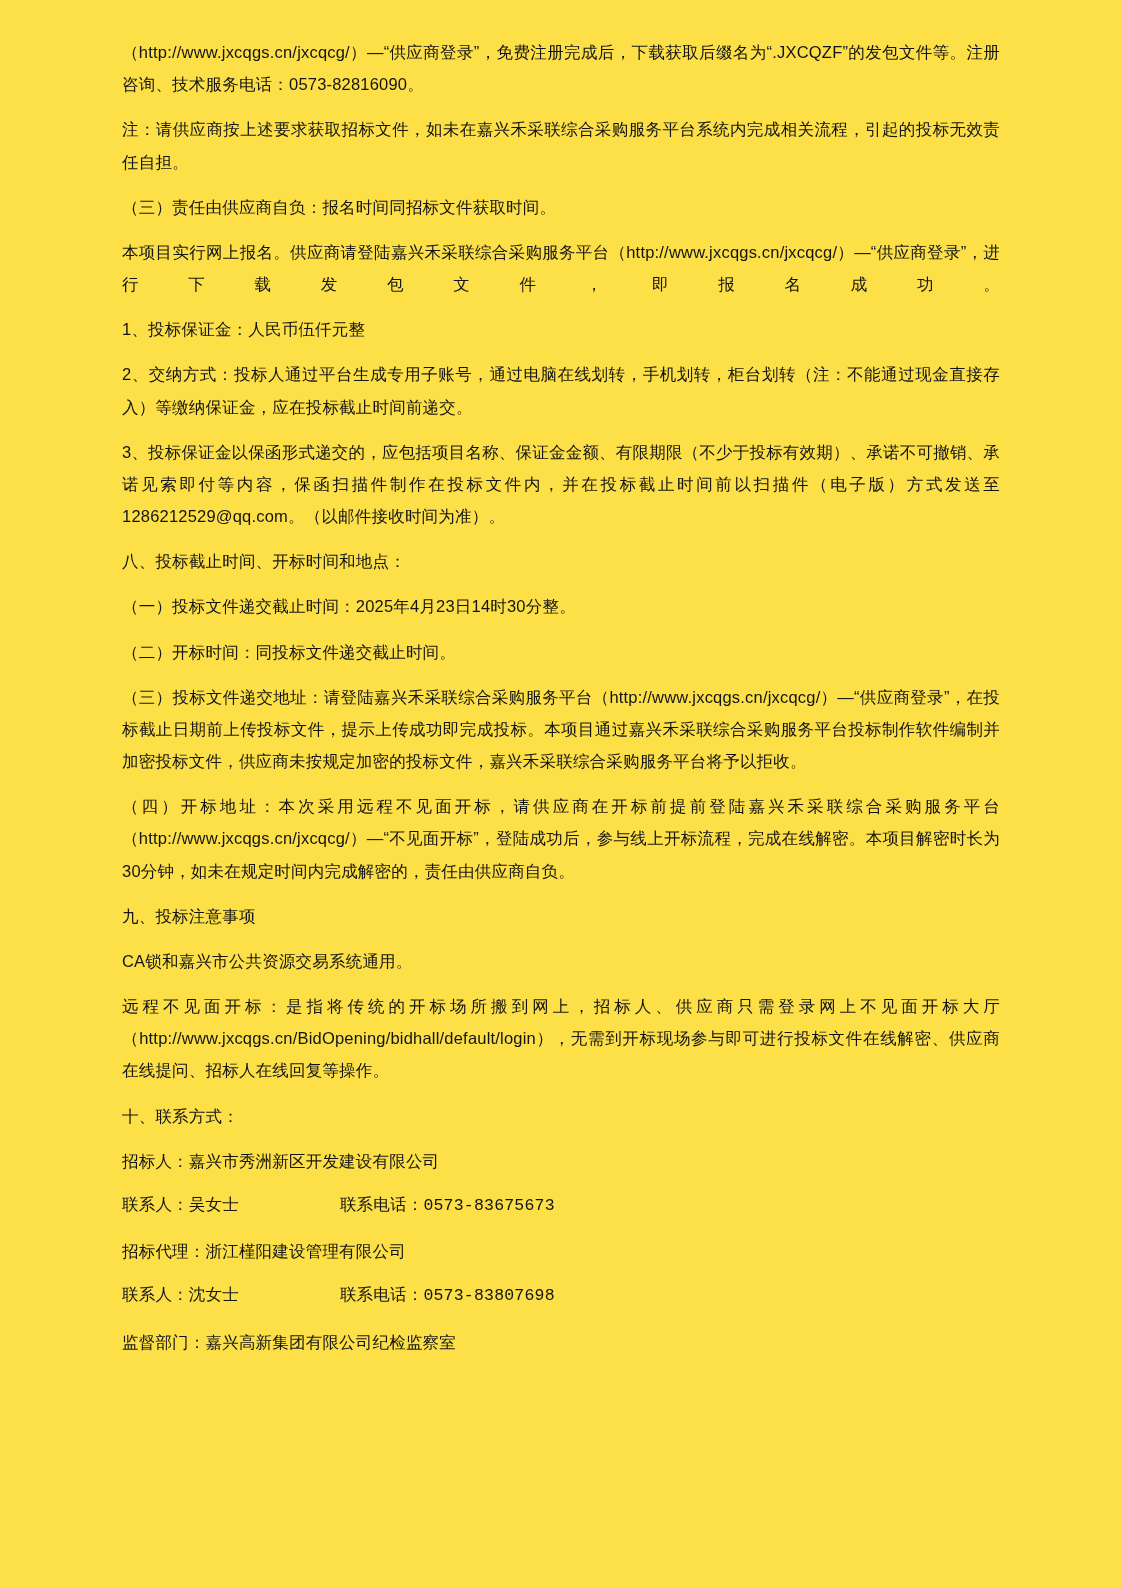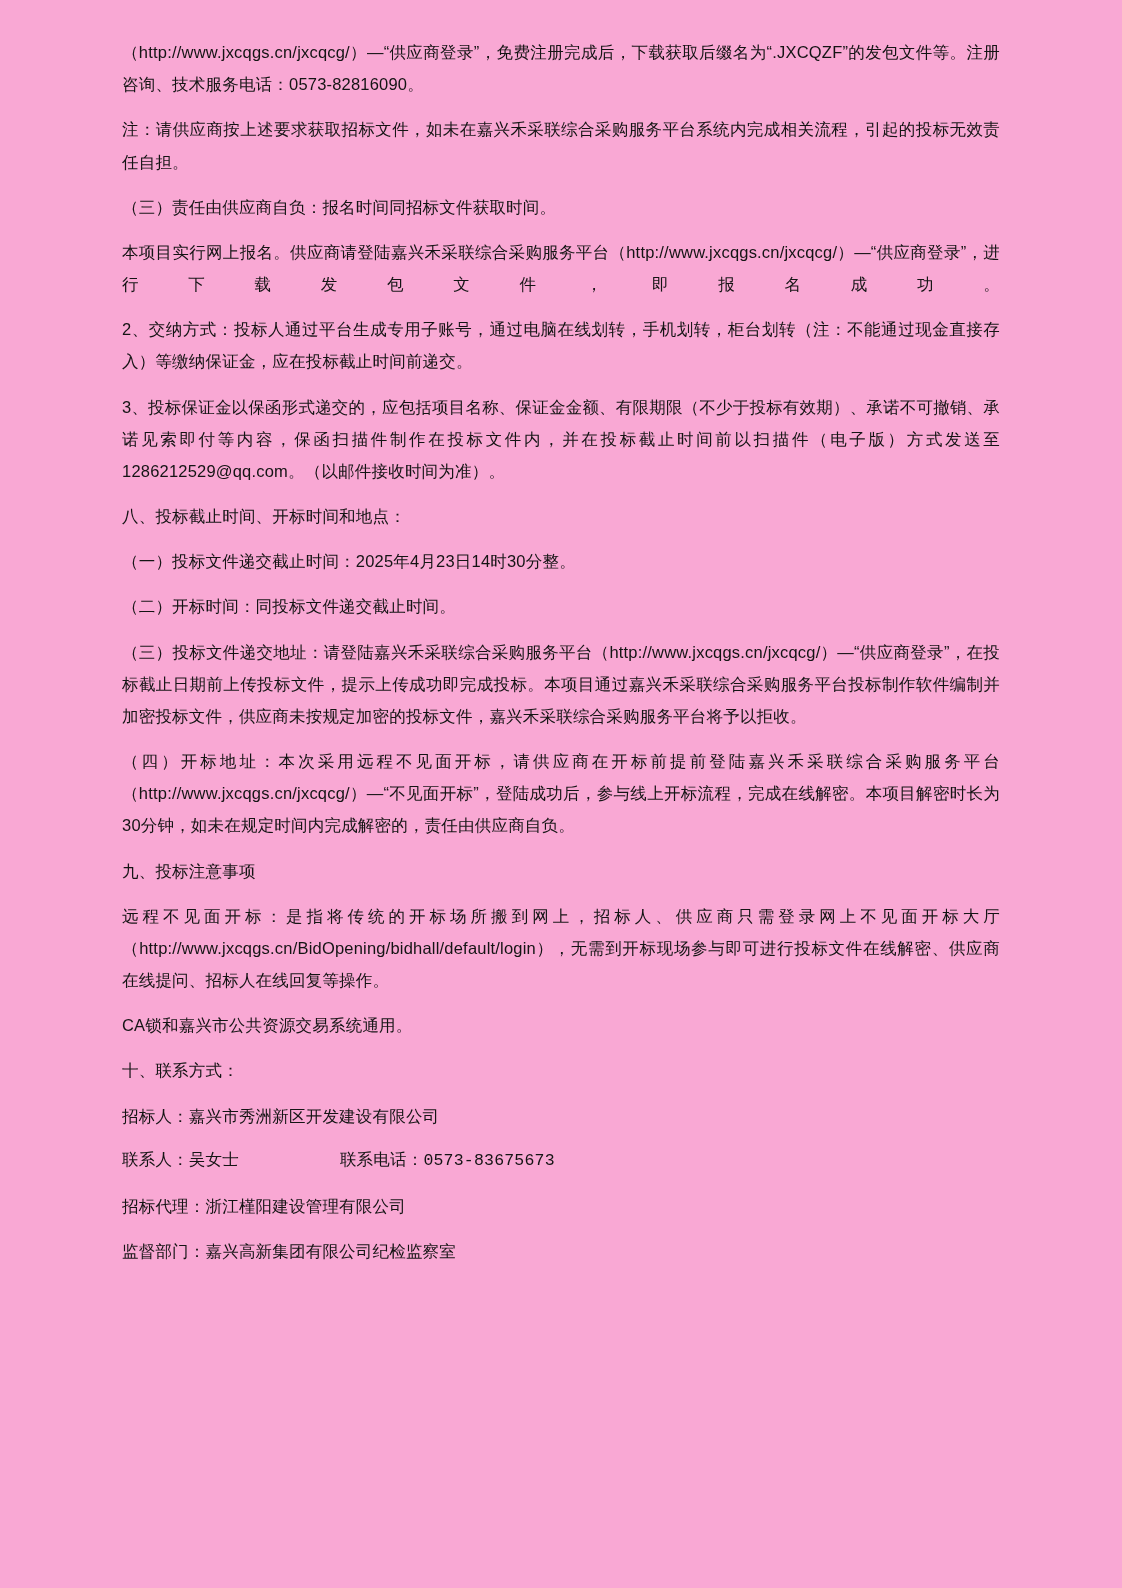--- a/index.html
+++ b/index.html
@@ -11,21 +11,21 @@
     width: 1122px;
     min-height: 1588px;
     font-family: "Liberation Sans", "DejaVu Sans", sans-serif;
     color: #111111;
   }
   .page {
     width: 1122px;
     min-height: 1588px;
     box-sizing: border-box;
     padding: 36px 122px 30px 122px;
-    background: #f9a8d4;
+    background: #fde047;
   }
   .para {
     font-size: 16.5px;
     line-height: 1.95;
     margin: 0 0 13px 0;
     text-align: justify;
     text-justify: inter-ideograph;
     letter-spacing: 0.2px;
     color: #141414;
     white-space: pre-wrap;
@@ -43,46 +43,48 @@
 
   <p class="para">（http://www.jxcqgs.cn/jxcqcg/）—“供应商登录”，免费注册完成后，下载获取后缀名为“.JXCQZF”的发包文件等。注册咨询、技术服务电话：0573-82816090。</p>
 
   <p class="para">注：请供应商按上述要求获取招标文件，如未在嘉兴禾采联综合采购服务平台系统内完成相关流程，引起的投标无效责任自担。</p>
 
   <p class="para">（三）责任由供应商自负：报名时间同招标文件获取时间。</p>
 
   <p class="para justify-spread">本项目实行网上报名。供应商请登陆嘉兴禾采联综合采购服务平台（http://www.jxcqgs.cn/jxcqcg/）—“供应商登录”，进行下载发包文件，即报名成功。</p>
 
 
+  <p class="para">1、投标保证金：人民币伍仟元整</p>
 
   <p class="para">2、交纳方式：投标人通过平台生成专用子账号，通过电脑在线划转，手机划转，柜台划转（注：不能通过现金直接存入）等缴纳保证金，应在投标截止时间前递交。</p>
 
   <p class="para">3、投标保证金以保函形式递交的，应包括项目名称、保证金金额、有限期限（不少于投标有效期）、承诺不可撤销、承诺见索即付等内容，保函扫描件制作在投标文件内，并在投标截止时间前以扫描件（电子版）方式发送至 1286212529@qq.com。（以邮件接收时间为准）。</p>
 
   <p class="para">八、投标截止时间、开标时间和地点：</p>
 
   <p class="para">（一）投标文件递交截止时间：2025年4月23日14时30分整。</p>
 
   <p class="para">（二）开标时间：同投标文件递交截止时间。</p>
 
   <p class="para">（三）投标文件递交地址：请登陆嘉兴禾采联综合采购服务平台（http://www.jxcqgs.cn/jxcqcg/）—“供应商登录”，在投标截止日期前上传投标文件，提示上传成功即完成投标。本项目通过嘉兴禾采联综合采购服务平台投标制作软件编制并加密投标文件，供应商未按规定加密的投标文件，嘉兴禾采联综合采购服务平台将予以拒收。</p>
 
   <p class="para">（四）开标地址：本次采用远程不见面开标，请供应商在开标前提前登陆嘉兴禾采联综合采购服务平台（http://www.jxcqgs.cn/jxcqcg/）—“不见面开标”，登陆成功后，参与线上开标流程，完成在线解密。本项目解密时长为30分钟，如未在规定时间内完成解密的，责任由供应商自负。</p>
 
 
   <p class="para">九、投标注意事项</p>
 
+  <p class="para">CA锁和嘉兴市公共资源交易系统通用。</p>
+
   <p class="para">远程不见面开标：是指将传统的开标场所搬到网上，招标人、供应商只需登录网上不见面开标大厅（http://www.jxcqgs.cn/BidOpening/bidhall/default/login），无需到开标现场参与即可进行投标文件在线解密、供应商在线提问、招标人在线回复等操作。</p>
-
-  <p class="para">CA锁和嘉兴市公共资源交易系统通用。</p>
 
   <p class="para">十、联系方式：</p>
 
   <p class="para">招标人：嘉兴市秀洲新区开发建设有限公司</p>
 
   <p class="para nowrap-tab">联系人：吴女士          联系电话：0573-83675673</p>
 
   <p class="para">招标代理：浙江槿阳建设管理有限公司</p>
 
+  <p class="para nowrap-tab">联系人：沈女士          联系电话：0573-83807698</p>
 
   <p class="para">监督部门：嘉兴高新集团有限公司纪检监察室</p>
 
 </div>
 
 </body></html>

